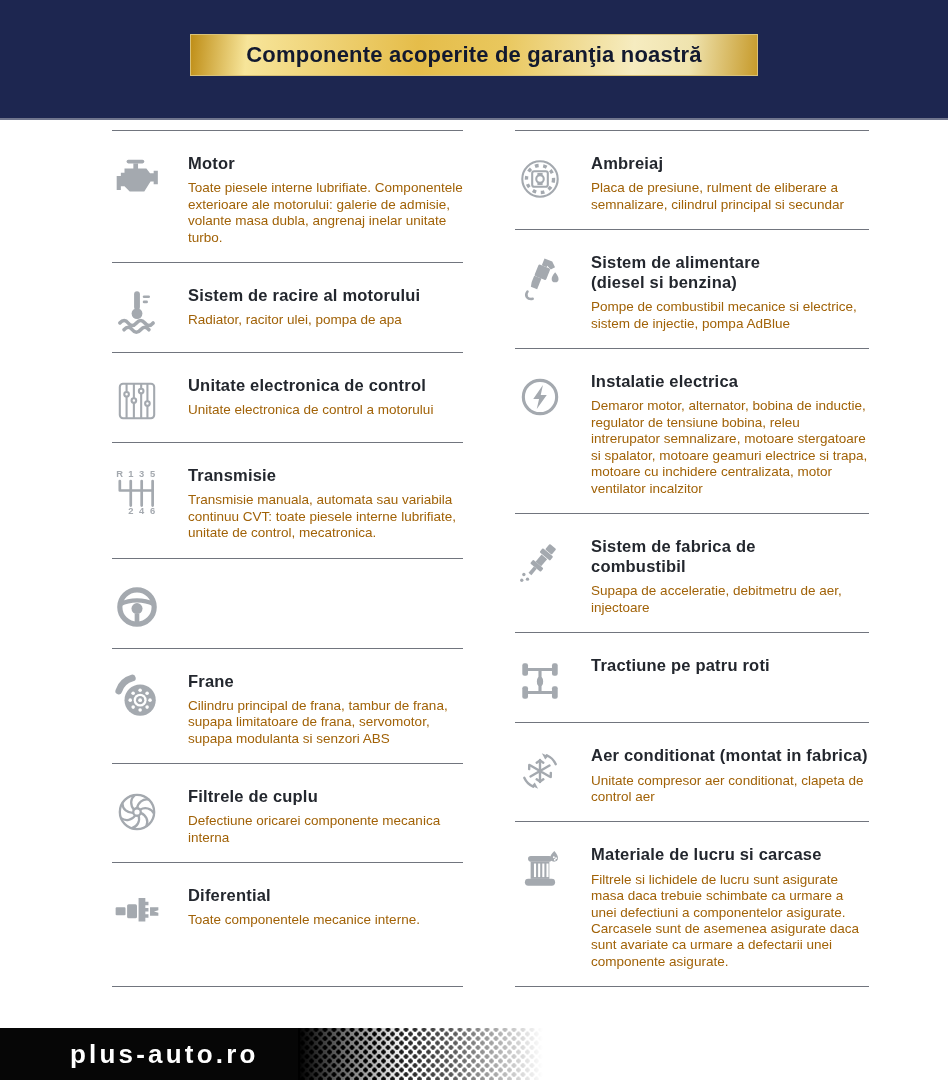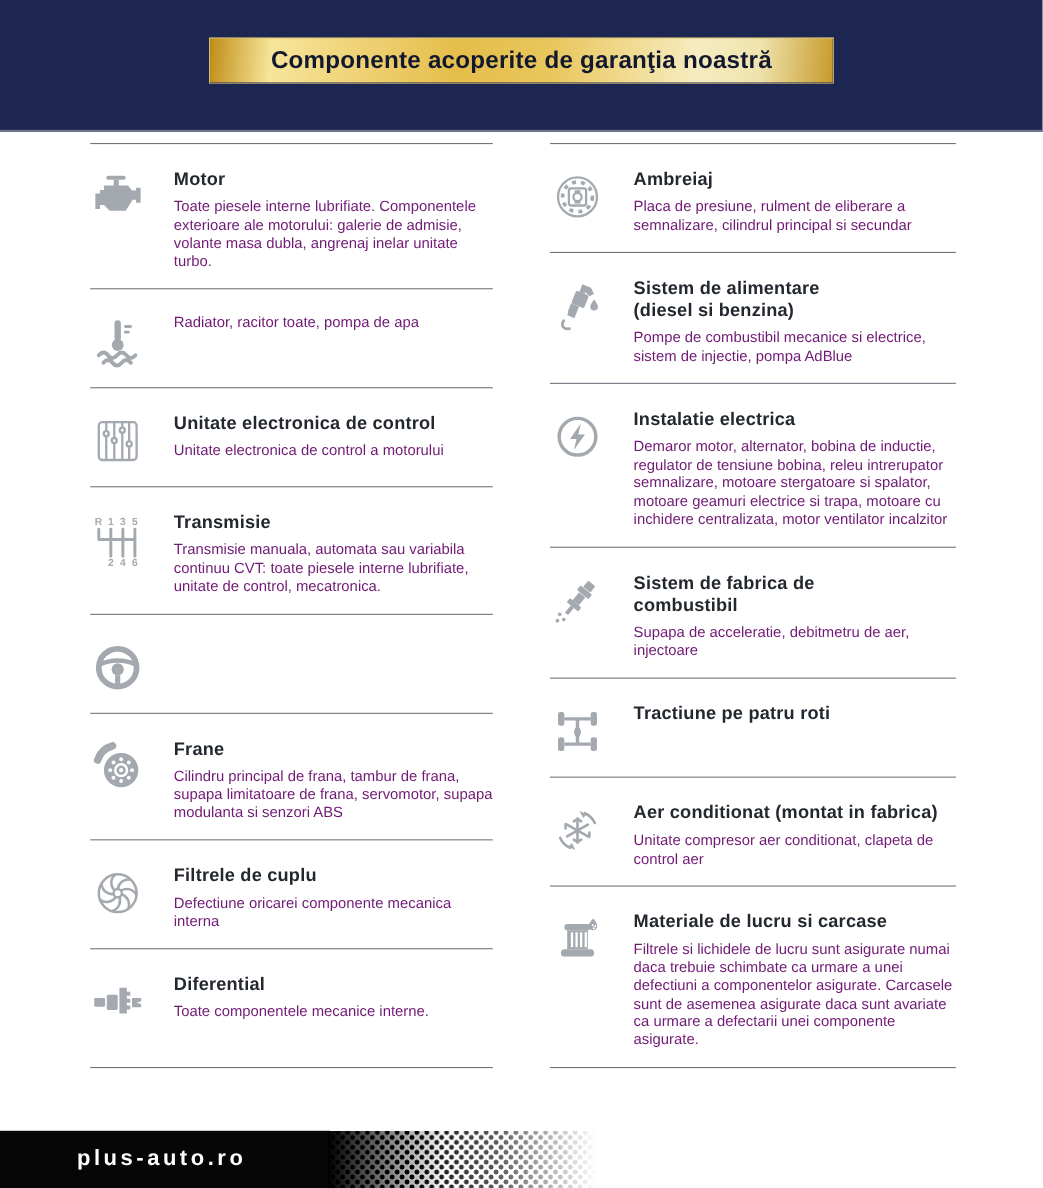--- a/index.html
+++ b/index.html
@@ -10,44 +10,44 @@
   
   header { position:absolute; top:0; left:0; width:100%; height:120px; background:#1d2650; border-bottom:2px solid #70758d; }
   .banner { position:absolute; left:50%; top:35px; transform:translateX(-50%); width:566px; height:40px;
     background:linear-gradient(95deg,#bf8e17 0%,#f7e59a 10%,#f0d57b 22%,#e5bd4a 40%,#e9c75d 55%,#f6ecc0 78%,#efe3ae 88%,#c79b2c 100%);
     display:flex; align-items:center; justify-content:center; box-shadow:0 0 0 1px #d8c178; }
   .banner h1 { font-size:22px; font-weight:700; color:#12192f; letter-spacing:.2px; white-space:nowrap; }
 
   
   main { position:absolute; top:130px; left:82px; width:787px; display:flex; gap:52px; }
   .col { border-bottom:1.5px solid #71757e; }
-  .col-left { width:366px; }
+  .col-left { width:366px;margin-left:30px; }
   .col-right { width:369px; }
   .item { display:flex; border-top:1.5px solid #71757e; padding:22px 0 16px; }
   .icon-cell { flex:0 0 76px; color:#a4a9af; padding-top:1px; }
   .icon-cell svg { display:block; }
   .text-cell { flex:1; min-width:0; }
   .item-title { font-size:16.5px; font-weight:700; color:#23272e; margin:0 0 7px; letter-spacing:.2px; white-space:pre-line; line-height:1.22; }
-  .item-desc { font-size:13.5px; color:#701a75; line-height:1.22; max-width:295px; }
+  .item-desc { font-size:13.5px; color:#a16207; line-height:1.22; max-width:295px; }
 
   
   footer { position:absolute; left:0; bottom:0; width:100%; height:52px; background:#fff; }
   .footer-bar { position:absolute; left:0; top:0; height:100%; width:565px; }
   .footer-solid { position:absolute; left:0; top:0; width:300px; height:100%; background:#060606; }
   .halftone { position:absolute; left:298px; top:0; width:255px; height:100%;
     background-image:
       linear-gradient(to right,#000 0,rgba(0,0,0,0) 42%),
       radial-gradient(circle,#000 2.05px,transparent 2.45px),
       radial-gradient(circle,#000 2.05px,transparent 2.45px);
     background-size:100% 100%, 9px 9px, 9px 9px;
     background-position:0 0, 0 1.5px, 4.5px 6px;
     -webkit-mask-image:linear-gradient(to right,#000 0 30%,rgba(0,0,0,.65) 60%,transparent 96%);
             mask-image:linear-gradient(to right,#000 0 30%,rgba(0,0,0,.65) 60%,transparent 96%);
   }
-  .brand { position:absolute; left:70px; top:50%; transform:translateY(-50%); color:#fff; font-size:20px; font-weight:700; letter-spacing:3.2px; z-index:2; }
+  .brand { position:absolute; left:70px; top:50%; transform:translateY(-50%); color:#fff; font-size:26px; font-weight:700; letter-spacing:3.2px; z-index:2; }
 </style>
 </head>
 <body>
 
 <div class="page">
 
   <header>
     <div class="banner">
       <h1>Componente acoperite de garanţia noastră</h1>
     </div>
@@ -79,21 +79,22 @@
                 <rect x="29.5" y="9" width="7" height="2.6" rx="1.3"></rect>
                 <rect x="29.5" y="14" width="5" height="2.6" rx="1.3"></rect>
               </g>
               <g fill="none" stroke="currentColor" stroke-width="3.4" stroke-linecap="round">
                 <path d="M7.5 35.5c2.8-3.2 5.6-3.2 8 0s5.2 3.2 8 0 5.2-3.2 8 0 5.2 3.2 8 0"></path>
                 <path d="M11.5 42c2.8-3.2 5.6-3.2 8 0s5.2 3.2 8 0 5.2-3.2 8 0"></path>
               </g>
             </svg>
           </div>
           <div class="text-cell">
-            <p class="item-desc">Radiator, racitor toate, pompa de apa</p>
+            <h3 class="item-title">Sistem de racire al motorului</h3>
+            <p class="item-desc">Radiator, racitor ulei, pompa de apa</p>
           </div>
         </section>
         <section class="item">
           <div class="icon-cell">
             <svg viewBox="0 0 48 48" width="50" height="50" fill="none" stroke="currentColor" stroke-width="2">
               <rect x="7.5" y="7.5" width="33" height="33" rx="3"></rect>
               <path d="M14 7.5V15M14 20v20.5M21 7.5v14M21 26v14.5M28 7.5V12M28 17v23.5M34 7.5V24M34 29v11.5"></path>
               <circle cx="14" cy="17.5" r="2.2"></circle>
               <circle cx="21" cy="23.5" r="2.2"></circle>
               <circle cx="28" cy="14.5" r="2.2"></circle>
@@ -314,21 +315,21 @@
                 <rect x="26.2" y="17.8" width="2" height="13"></rect>
                 <rect x="30.2" y="17.8" width="2" height="13"></rect>
                 <circle cx="37.3" cy="11.7" r=".9"></circle>
                 <circle cx="39.4" cy="12.6" r=".9"></circle>
                 <circle cx="38.2" cy="14.2" r=".9"></circle>
               </g>
             </svg>
           </div>
           <div class="text-cell">
             <h3 class="item-title">Materiale de lucru si carcase</h3>
-            <p class="item-desc">Filtrele si lichidele de lucru sunt asigurate numai daca trebuie schimbate ca urmare a unei defectiuni a componentelor asigurate. Carcasele sunt de asemenea asigurate daca sunt avariate ca urmare a defectarii unei componente asigurate.</p>
+            <p class="item-desc">Filtrele si lichidele de lucru sunt asigurate masa daca trebuie schimbate ca urmare a unei defectiuni a componentelor asigurate. Carcasele sunt de asemenea asigurate daca sunt avariate ca urmare a defectarii unei componente asigurate.</p>
           </div>
         </section>
       </div>
   </main>
 
   <footer>
     <div class="footer-bar">
       <div class="footer-solid"></div>
       <div class="halftone"></div>
       <span class="brand">plus-auto.ro</span>

